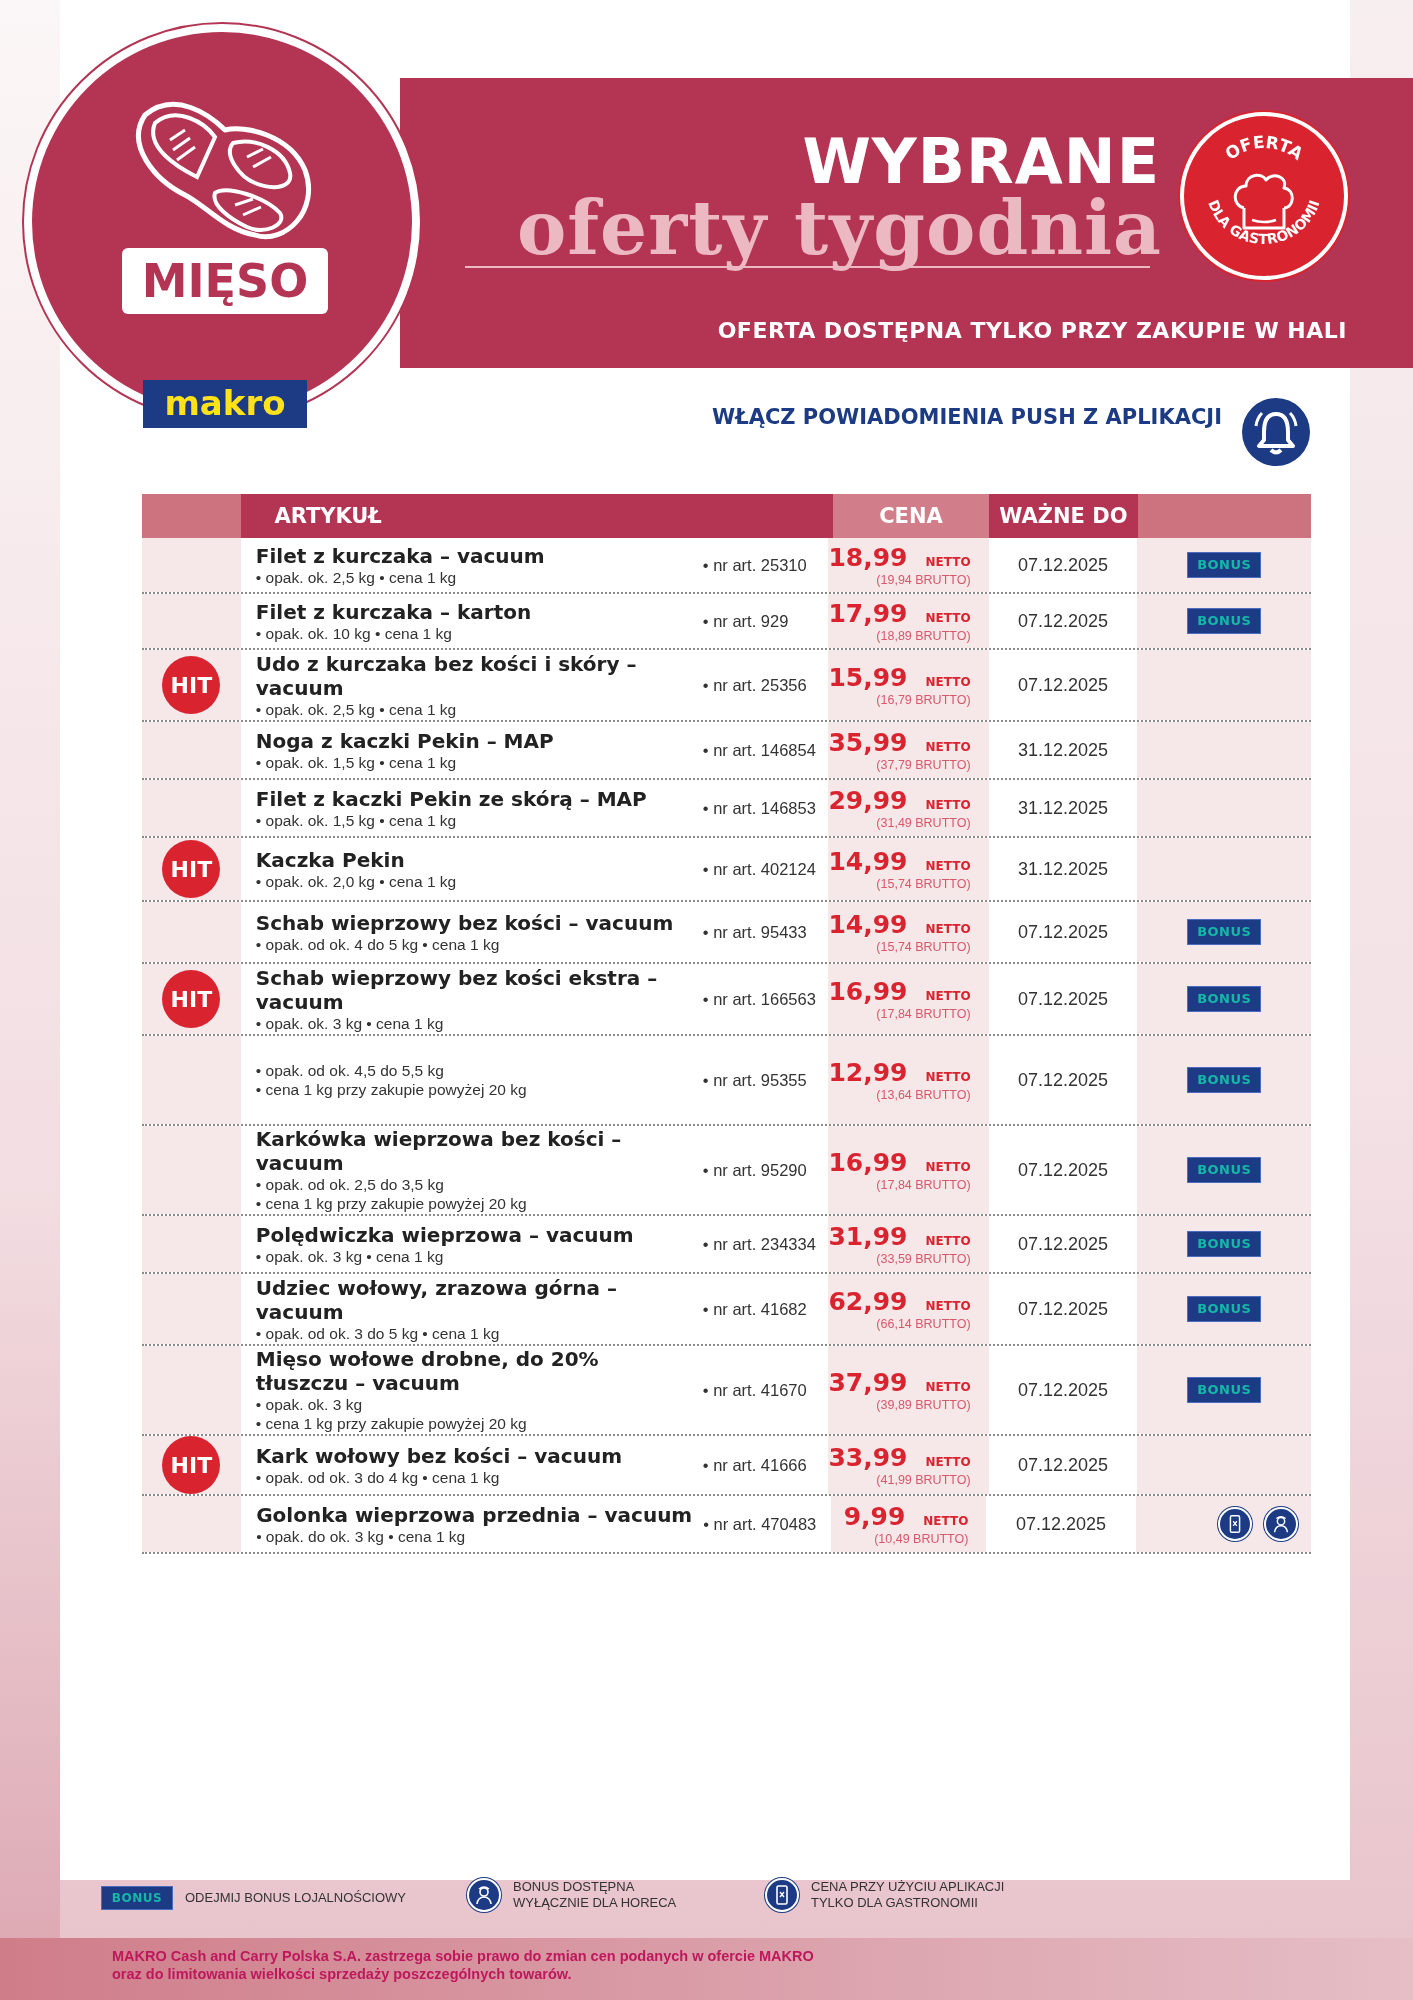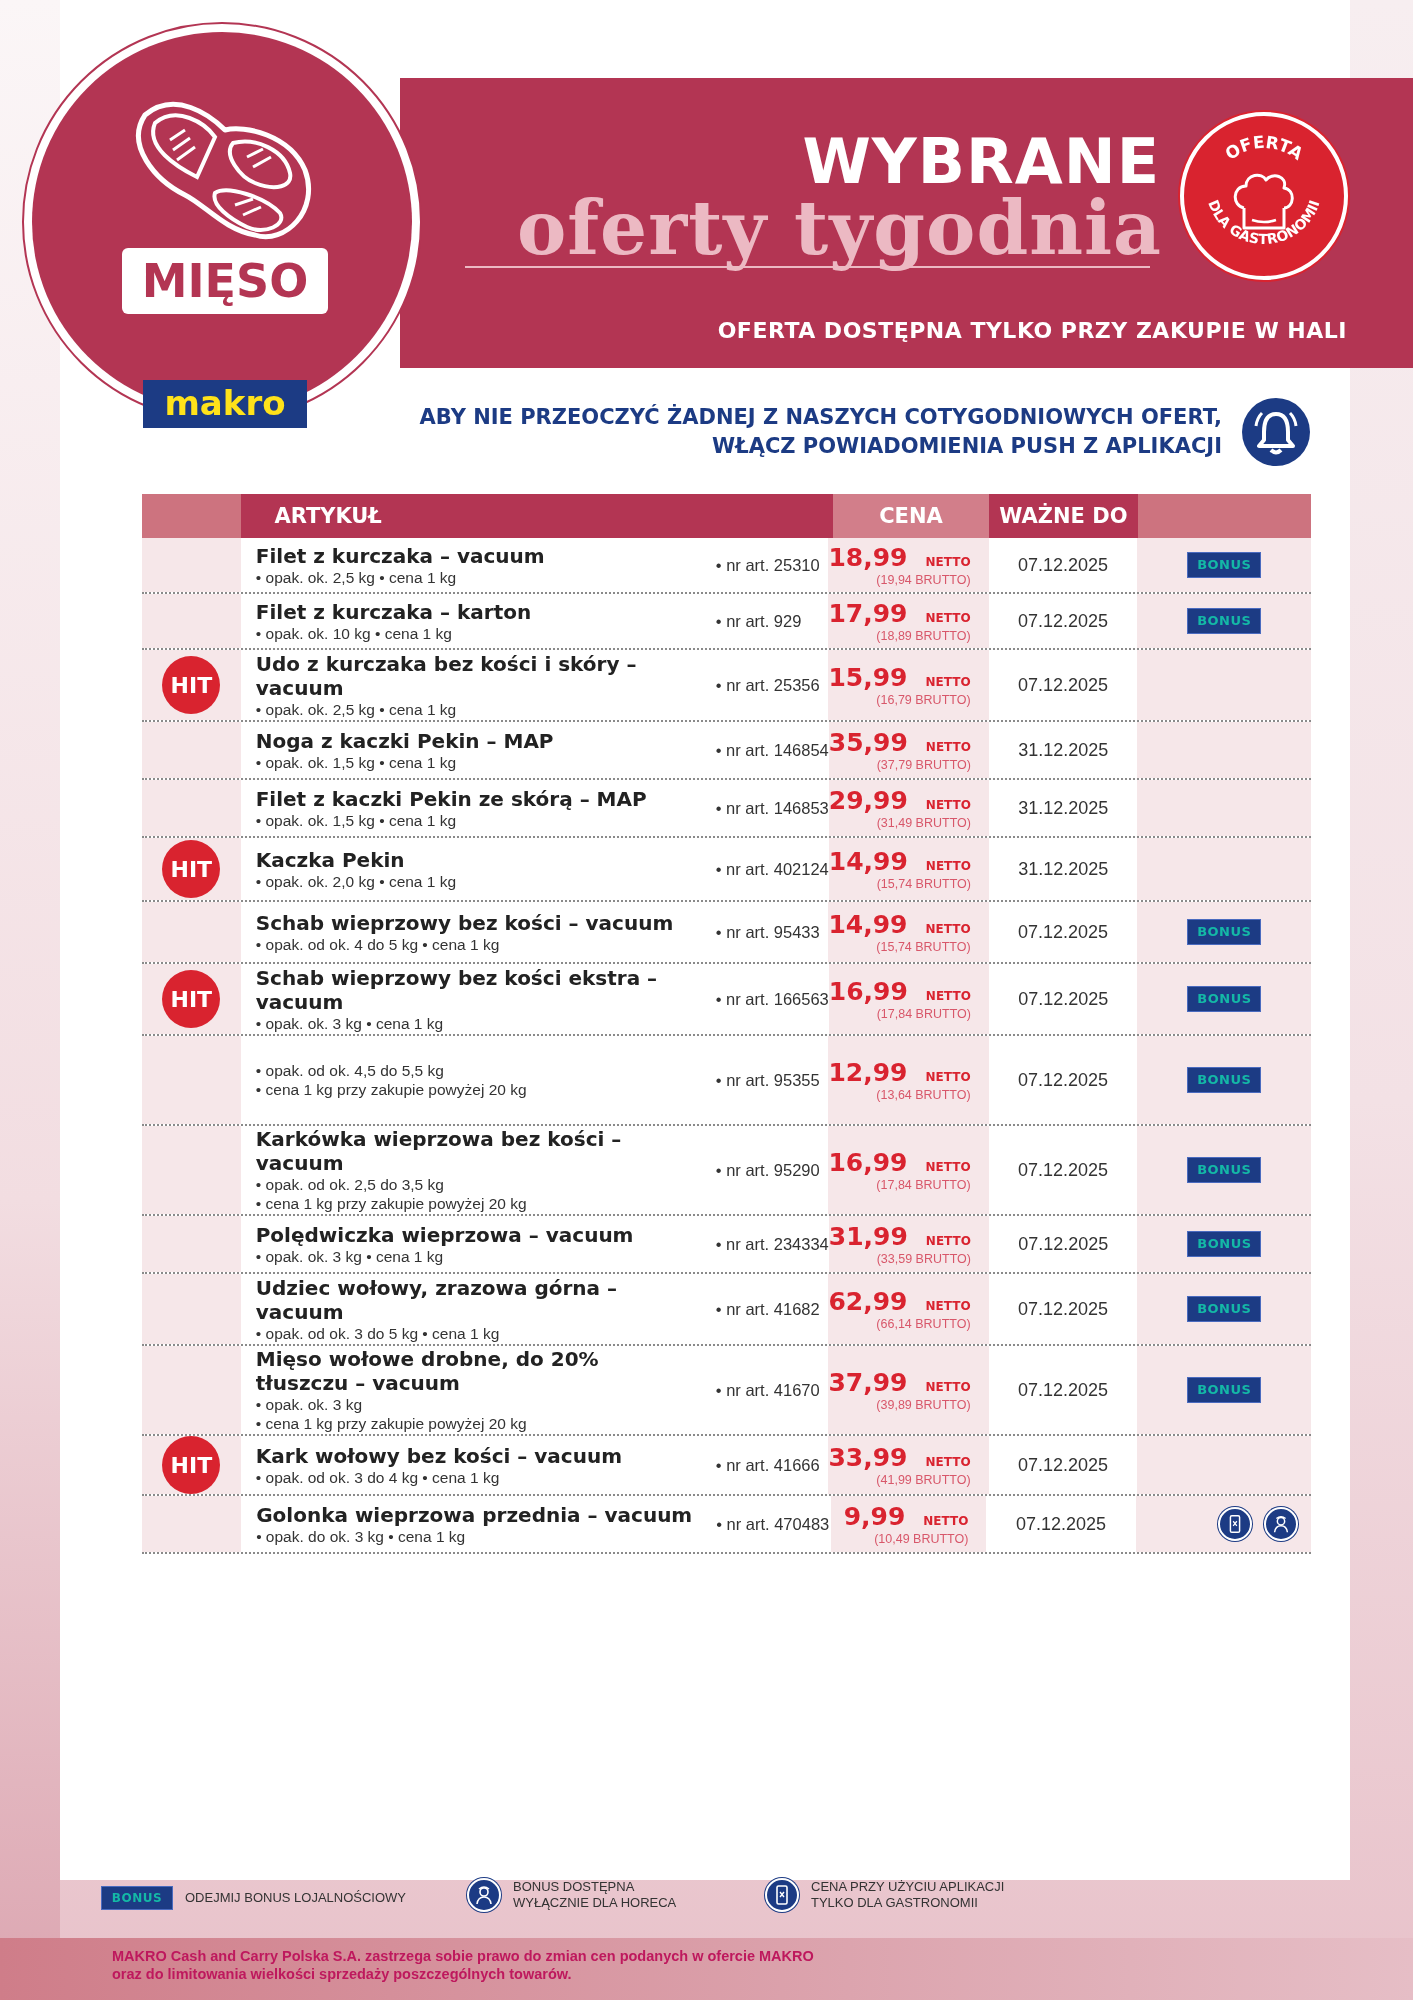--- a/index.html
+++ b/index.html
@@ -98,21 +98,21 @@
     border-bottom: 2px dotted #8a8a8a;
   }
   .c-badge { width: 103px; background: #f6e7e9; display: flex; align-items: center; justify-content: center; }
   .c-art { width: 612px; background: #ffffff; display: flex; align-items: center; padding-left: 15px; }
   .c-price { width: 161px; background: #f6e7e9; display: flex; flex-direction: column; align-items: flex-end; justify-content: center; padding-right: 18px; }
   .c-date { width: 155px; background: #ffffff; display: flex; align-items: center; justify-content: center; font-size: 18px; color: #333; }
   .c-extra { width: 179px; background: #f6e7e9; display: flex; align-items: center; padding-left: 50px; gap: 12px; }
   .name-block { width: 440px; }
   .pname { font-family: "DejaVu Sans", sans-serif; font-size: 20px; font-weight: bold; color: #222; line-height: 24px; }
   .pdesc { font-size: 15.5px; color: #333; line-height: 19px; }
-  .artno { font-size: 16.5px; color: #333; margin-left: 20px; white-space: nowrap; }
+  .artno { font-size: 16.5px; color: #333; margin-left: 7px; white-space: nowrap; }
   .hit {
     width: 58px; height: 58px; border-radius: 50%; background: #d9232f;
     color: #fff; font-family: "DejaVu Sans", sans-serif; font-weight: bold; font-size: 22px;
     display: flex; align-items: center; justify-content: center;
   }
   .price-line { display: flex; align-items: baseline; gap: 18px; }
   .netto { font-family: "DejaVu Sans", sans-serif; font-weight: bold; font-size: 25px; color: #d9232f; }
   .netto-lbl { font-family: "DejaVu Sans", sans-serif; font-weight: bold; font-size: 12px; color: #d9232f; }
   .brutto { font-size: 12.5px; color: #d8576a; margin-top: 1px; }
   .bonus {
@@ -176,21 +176,20 @@
   <path d="M118 48 C140 42 170 55 175 78 C178 92 160 96 140 88 C125 82 108 60 118 48 Z" fill="none" stroke="#fff" stroke-width="4"></path>
   <path d="M100 98 C112 90 150 102 165 118 C172 130 150 140 132 132 C115 124 96 110 100 98 Z" fill="none" stroke="#fff" stroke-width="4"></path>
   <path d="M55 45 L70 35 M58 55 L75 43 M62 65 L80 52" stroke="#fff" stroke-width="3"></path>
   <path d="M132 62 L148 54 M138 72 L156 62" stroke="#fff" stroke-width="3"></path>
   <path d="M120 110 L138 104 M128 120 L146 112" stroke="#fff" stroke-width="3"></path>
 </svg>
 <div class="mieso-box">MIĘSO</div>
 <div class="makro-logo">makro</div>
 
 <div class="push-text">
-  <div>ABY NIE PRZEOCZYĆ ŻADNEJ Z NASZYCH COTYGODNIOWYCH OFERT,</div>
   <div>WŁĄCZ POWIADOMIENIA PUSH Z APLIKACJI</div>
 </div>
 <div class="bell">
   <svg width="68" height="68" viewBox="0 0 68 68">
     <path d="M34 16 C24 16 22 26 22 34 L22 42 L17 48 L51 48 L46 42 L46 34 C46 26 44 16 34 16 Z" fill="none" stroke="#fff" stroke-width="4" stroke-linejoin="round"></path>
     <path d="M29 52 Q34 57 39 52" fill="none" stroke="#fff" stroke-width="4"></path>
     <path d="M14 28 Q15 20 20 15 M54 28 Q53 20 48 15" fill="none" stroke="#fff" stroke-width="3"></path>
   </svg>
 </div>
 

